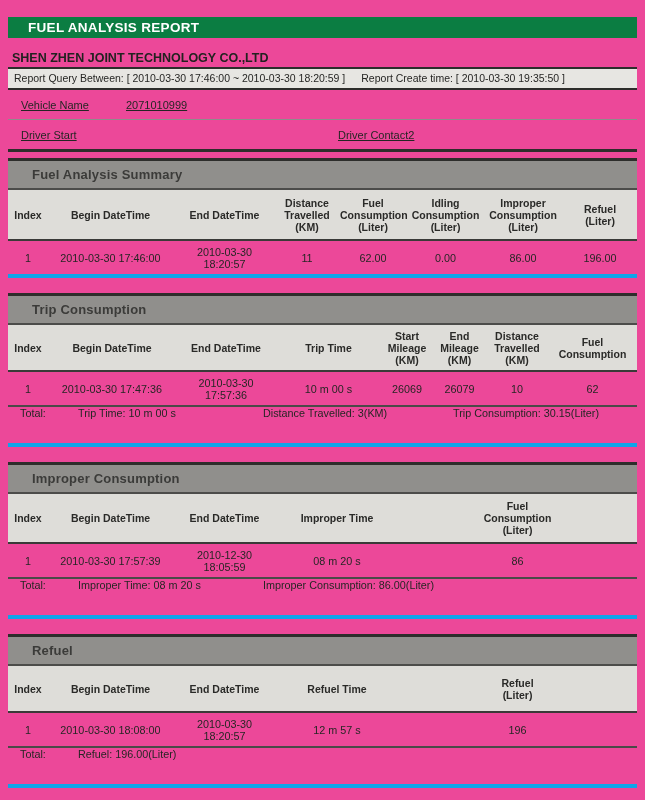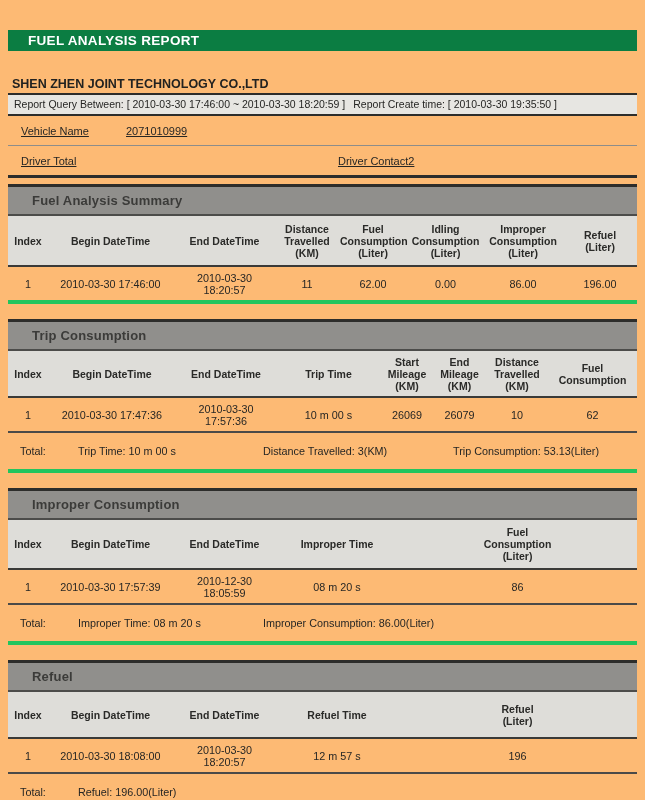--- a/index.html
+++ b/index.html
@@ -1,51 +1,51 @@
 <!DOCTYPE html>
 <html><head>
 <meta charset="utf-8">
 <style>
   html,body { margin:0; padding:0; background:#ffffff; }
   .page {
     width:645px; height:800px; box-sizing:border-box;
-    background:#fdba74; position:relative;
-    padding:30px 8px 0 8px;
+    background:#ec4899; position:relative;
+    padding:17px 8px 0 8px;
     font-family:"Liberation Sans", sans-serif;
     color:#262624;
     overflow:hidden;
   }
   
   .title-bar {
     height:21px; line-height:21px; background:#0b7d42;
     color:#ffffff; font-weight:bold; font-size:13.5px;
     letter-spacing:0.3px; padding-left:20px;
   }
   
   .company {
-    margin:27px 0 2px 0; padding-left:4px;
+    margin:14px 0 2px 0; padding-left:4px;
     font-weight:bold; font-size:12.5px; color:#222220;
     height:13px; line-height:13px;
   }
   
   .query-bar {
     border-top:2px solid #2d2d2b; border-bottom:2px solid #2d2d2b;
     background:#e7e6e2; height:19px; line-height:19px;
     font-size:10.5px; padding-left:6px;
-    display:flex; gap:8px; white-space:nowrap;
+    display:flex; gap:16px; white-space:nowrap;
   }
   
   .vehicle-block { border-bottom:3px solid #2d2d2b;text-decoration:underline; }
   .vehicle-row {
     display:grid; grid-template-columns:105px 212px 1fr;
     align-items:center; height:29px; font-size:11px; padding-left:13px;
   }
   .vehicle-row.first { border-bottom:1px solid #8d8d8b; }
   
-  .section { margin-top:15px; border-top:3px solid #2d2d2b; border-bottom:4px solid #22c55e; }
+  .section { margin-top:15px; border-top:3px solid #2d2d2b; border-bottom:4px solid #0ea5e9; }
   .section.first-section { margin-top:6px; }
   .section-bar {
     height:27px; line-height:27px; background:#908f8c;
     border-bottom:2px solid #4c4c4a;
     font-size:13px; font-weight:bold; color:#3b3b39;
     padding-left:24px; letter-spacing:0.2px;
   }
   table { width:100%; border-collapse:collapse; table-layout:fixed; }
   thead tr { background:#deddd9; border-bottom:2px solid #3a3a38; }
   th {
@@ -57,21 +57,21 @@
     font-size:10.8px; text-align:center; vertical-align:middle;
     height:33px; padding:0 2px;
   }
   .s1 th { height:49px; }
   .s2 th { height:45px; }
   .s3 th { height:48px; }
   .s4 th { height:45px; }
   
   .total-row {
     border-top:2px solid #4a4a48;
-    display:flex; align-items:center;
+    display:flex; 
     height:36px; font-size:10.8px; padding-left:12px; white-space:nowrap;
   }
   .total-label { width:58px; }
   .t-time { width:185px; }
   .t-mid  { width:190px; }
 </style>
 </head>
 <body>
 
 <div class="page">
@@ -86,21 +86,21 @@
     <span>Report Query Between: [ 2010-03-30 17:46:00  ~  2010-03-30 18:20:59 ]</span>
     <span>Report Create time: [ 2010-03-30 19:35:50 ]</span>
   </div>
 
   <div class="vehicle-block">
     <div class="vehicle-row first">
       <span>Vehicle Name</span>
       <span>2071010999</span>
     </div>
     <div class="vehicle-row">
-      <span>Driver Total</span>
+      <span>Driver Start</span>
       <span></span>
       <span>Driver Contact2</span>
     </div>
   </div>
 
   <div class="section first-section">
     <div class="section-bar">
       <span>Fuel Analysis Summary</span>
     </div>
     <table class="s1">
@@ -194,21 +194,21 @@
           <td>26079</td>
           <td>10</td>
           <td>62</td>
         </tr>
       </tbody>
     </table>
     <div class="total-row">
       <span class="total-label">Total:</span>
       <span class="t-time">Trip Time: 10 m 00 s</span>
       <span class="t-mid">Distance Travelled: 3(KM)</span>
-      <span>Trip Consumption: 53.13(Liter)</span>
+      <span>Trip Consumption: 30.15(Liter)</span>
     </div>
   </div>
 
   <div class="section">
     <div class="section-bar">
       <span>Improper Consumption</span>
     </div>
     <table class="s3">
       <colgroup>
         <col style="width:40px">

